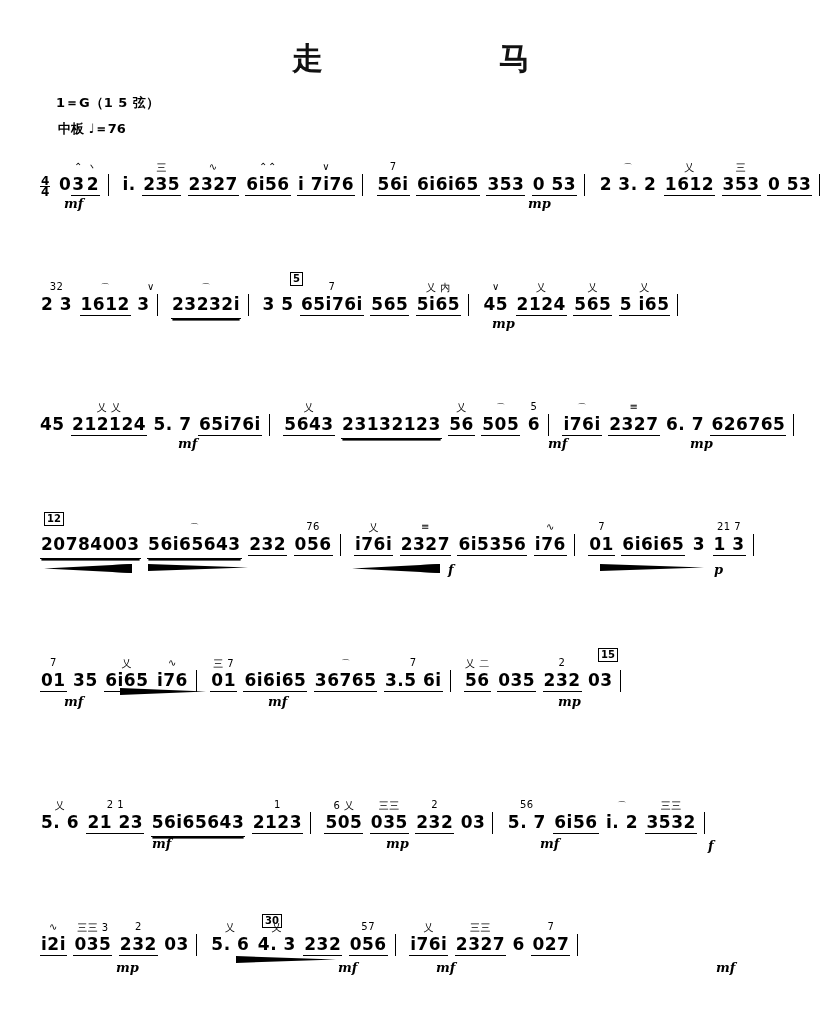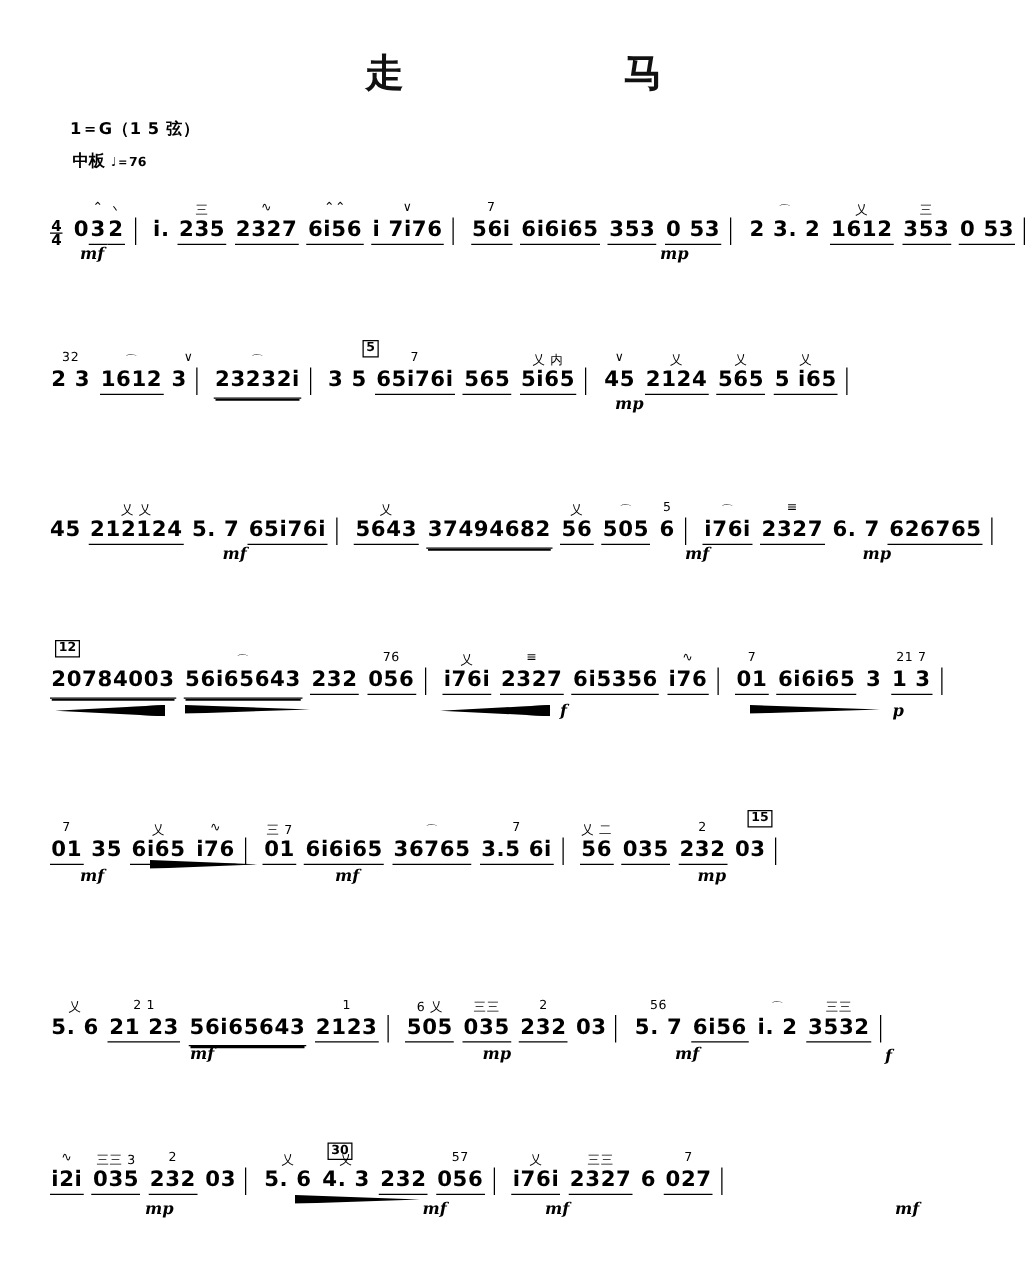--- a/index.html
+++ b/index.html
@@ -60,21 +60,21 @@
     letter-spacing: 0.5px;
   }
   .tempoline {
     position: absolute;
     left: 58px;
     top: 120px;
     font-family: "DejaVu Sans", sans-serif;
     font-size: 13px;
     font-weight: bold;
   }
-  .tempoline .note { font-family: "DejaVu Sans", sans-serif; font-size: 10px; }
+  .tempoline .note { font-family: "DejaVu Sans", sans-serif; font-size: 13px; }
 
   
   .system {
     position: absolute;
     left: 0;
     width: 822px;
     height: 86px;
   }
   .notes {
     position: absolute;
@@ -213,21 +213,21 @@
     </div>
     <div class="dyn" style="left:492px; top:44px;">mp</div>
   </div>
 
   <div class="system" style="top:392px;">
     <div class="notes" style="left:40px; top:22px;">
       <span class="measure">
         <span>45</span> <span class="grp u1" style="position:relative;">212124<span class="orn">乂  乂</span></span> <span>5. 7</span> <span class="grp u1">65i76i</span>
       </span><span class="bar"></span>
       <span class="measure">
-        <span class="grp u1" style="position:relative;">5643<span class="orn">乂</span></span> <span class="grp u2">37494682</span> <span class="grp u1" style="position:relative;">56<span class="orn">乂</span></span> <span class="grp u1" style="position:relative;">505<span class="orn">⌒</span></span> <span class="grp" style="position:relative;">6<span class="orn">5</span></span>
+        <span class="grp u1" style="position:relative;">5643<span class="orn">乂</span></span> <span class="grp u2">23132123</span> <span class="grp u1" style="position:relative;">56<span class="orn">乂</span></span> <span class="grp u1" style="position:relative;">505<span class="orn">⌒</span></span> <span class="grp" style="position:relative;">6<span class="orn">5</span></span>
       </span><span class="bar"></span>
       <span class="measure">
         <span class="grp u1" style="position:relative;">i76i<span class="orn">⌒</span></span> <span class="grp u1" style="position:relative;">2327<span class="orn">≡</span></span> <span>6. 7</span> <span class="grp u1">626765</span>
       </span><span class="bar"></span>
     </div>
     <div class="dyn" style="left:178px; top:44px;">mf</div>
     <div class="dyn" style="left:548px; top:44px;">mf</div>
     <div class="dyn" style="left:690px; top:44px;">mp</div>
   </div>
 

